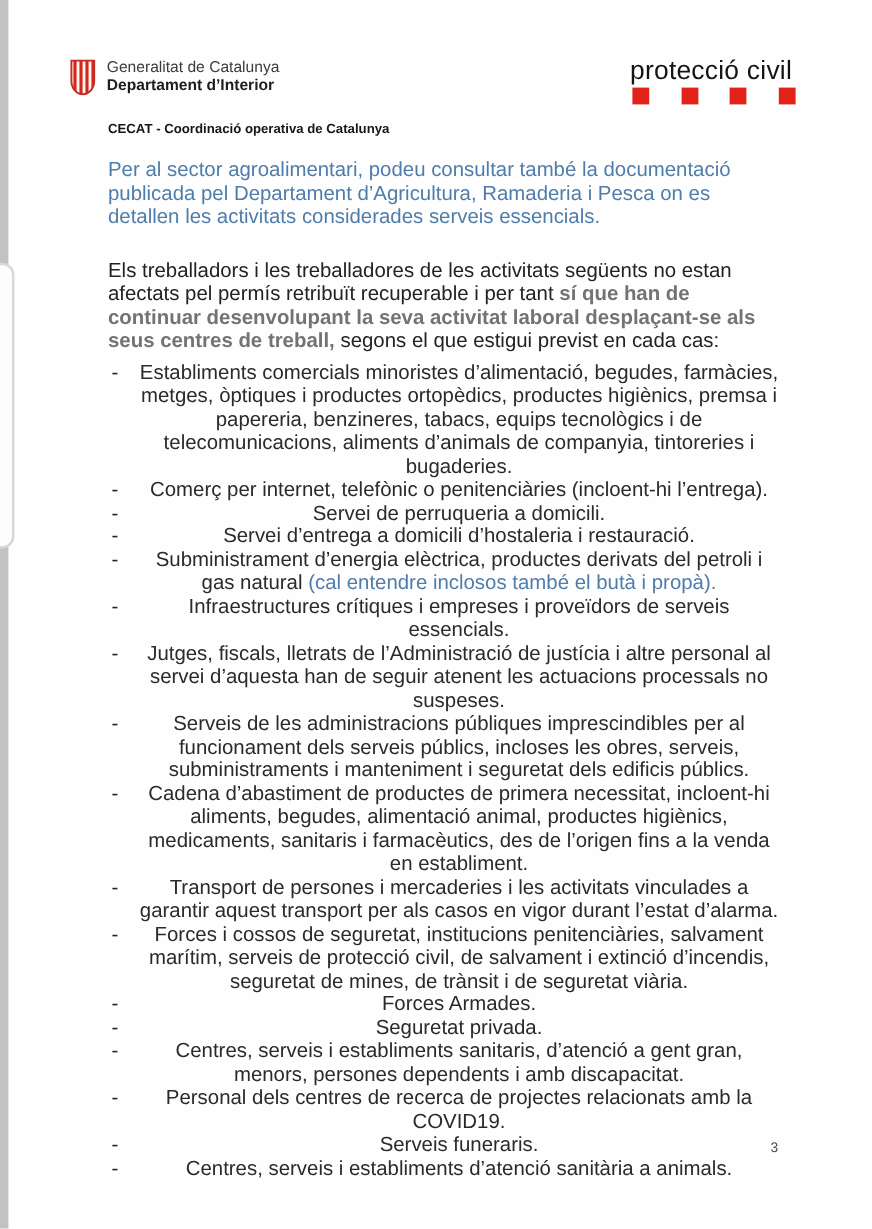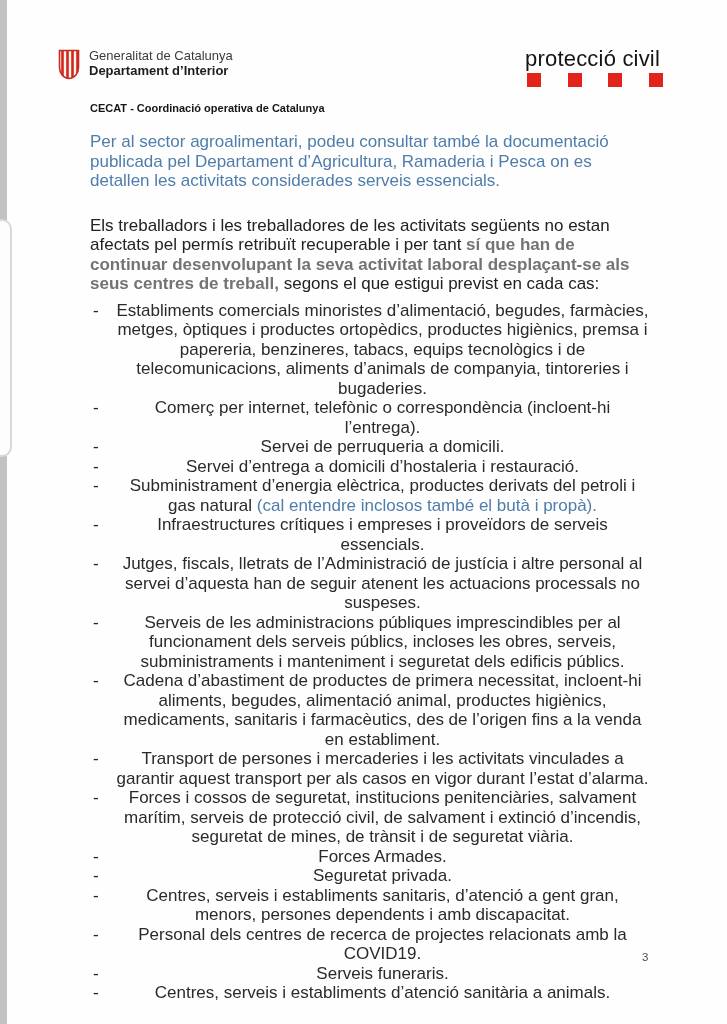--- a/index.html
+++ b/index.html
@@ -93,21 +93,21 @@
 
     <p class="lead"><span>Els treballadors i les treballadores de les activitats següents no estan afectats pel permís retribuït recuperable i per tant </span><b>sí que han de continuar desenvolupant la seva activitat laboral desplaçant-se als seus centres de treball,</b><span> segons el que estigui previst en cada cas:</span></p>
 
     <ul class="bullets">
         <li>
           <span class="dash">-</span>
           <span class="btext"><span>Establiments comercials minoristes d’alimentació, begudes, farmàcies, metges, òptiques i productes ortopèdics, productes higiènics, premsa i papereria, benzineres, tabacs, equips tecnològics i de telecomunicacions, aliments d’animals de companyia, tintoreries i bugaderies.</span></span>
         </li>
         <li>
           <span class="dash">-</span>
-          <span class="btext"><span>Comerç per internet, telefònic o correspondència (incloent-hi l’entrega).</span></span>
+          <span class="btext"><span>Comerç per internet, telefònic o penitenciàries (incloent-hi l’entrega).</span></span>
         </li>
         <li>
           <span class="dash">-</span>
           <span class="btext"><span>Servei de perruqueria a domicili.</span></span>
         </li>
         <li>
           <span class="dash">-</span>
           <span class="btext"><span>Servei d’entrega a domicili d’hostaleria i restauració.</span></span>
         </li>
         <li>

